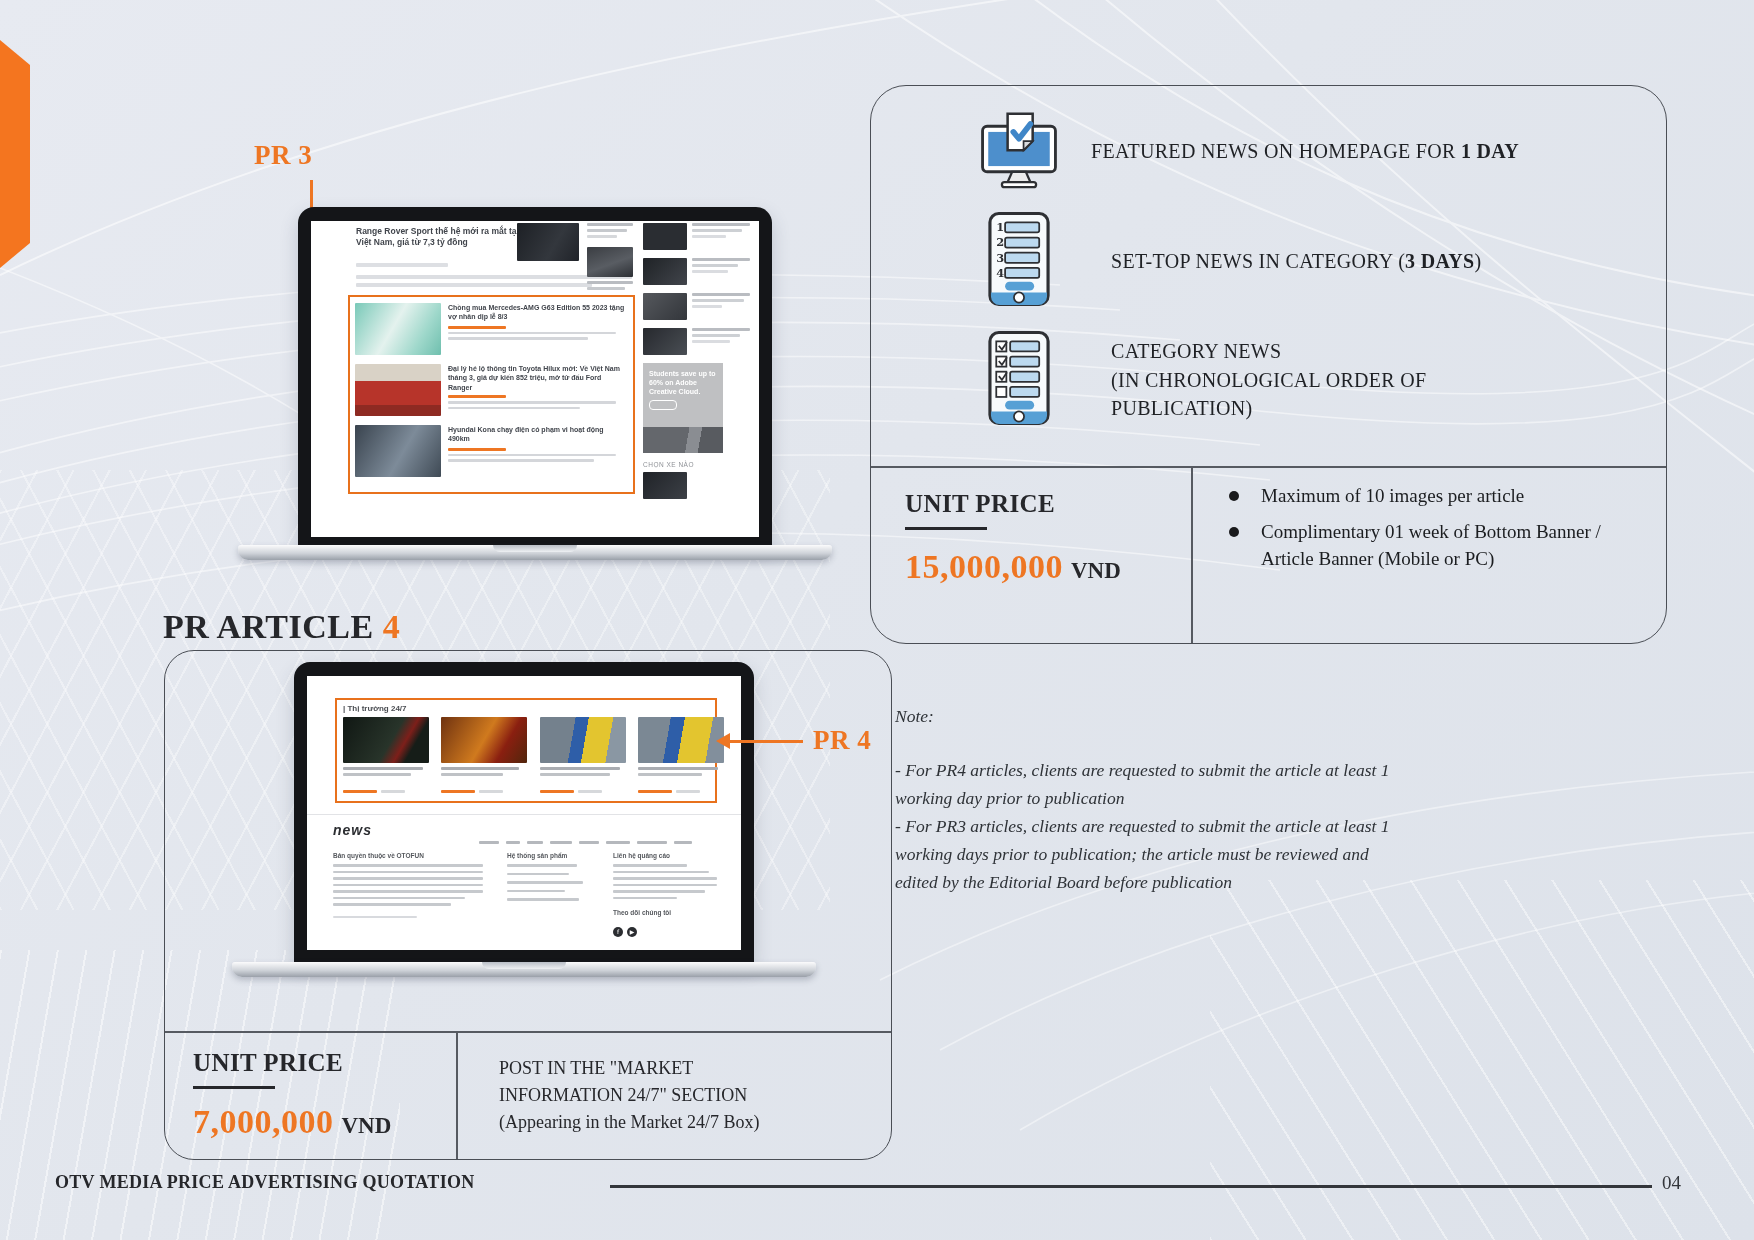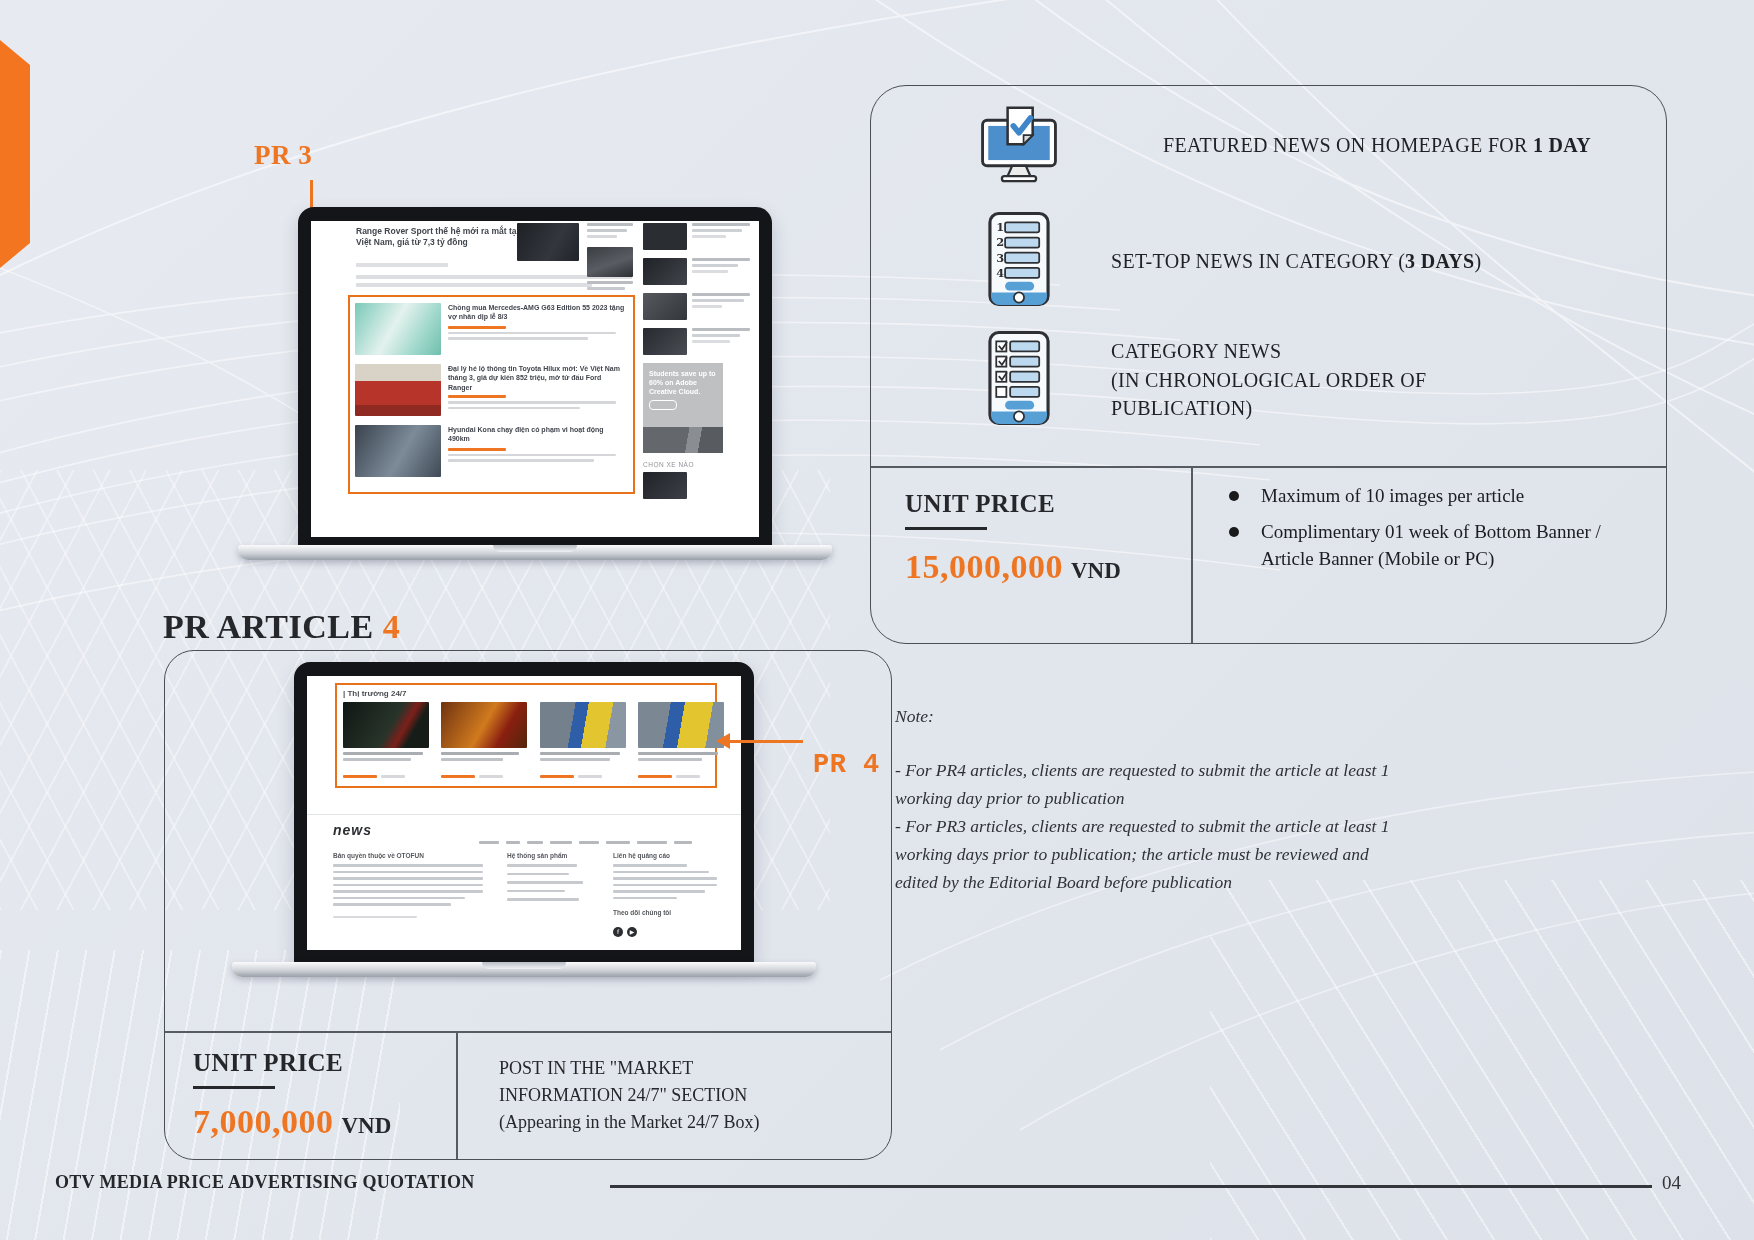--- a/index.html
+++ b/index.html
@@ -188,21 +188,21 @@
         <div style="position:absolute;left:0;bottom:0;width:80px;height:26px;background:linear-gradient(100deg,#64676c 0 55%,#8a8d92 55% 70%,#585b60 70%);"></div>
       </div>
       <div style="font-size:6.5px;color:#8f9297;letter-spacing:.5px;margin:8px 0 4px;">CHỌN XE NÀO</div>
       <div class="thumb" style="width:44px;height:27px;background:linear-gradient(135deg,#202328,#3c4046);"></div>
     </div>
   </div>
   <div class="abs lt-base" style="left:238px;top:545px;width:594px;height:15px;"></div>
 
   <div class="abs panel" style="left:870px;top:85px;width:795px;height:557px;">
 
-    <div class="abs" style="left:100px;top:16px;display:flex;align-items:center;gap:44px;width:620px;height:86px;justify-content:space-between;">
+    <div class="abs" style="left:100px;top:22px;display:flex;align-items:center;gap:24px;width:620px;height:86px;">
       <span style="flex:0 0 96px;text-align:center;">
         <svg width="82" height="82" viewBox="0 0 72 72">
           <rect x="4" y="16" width="64" height="40" rx="4" fill="#ffffff" stroke="#2e3034" stroke-width="2.5"></rect>
           <rect x="9" y="21" width="54" height="30" fill="#4d8fcc"></rect>
           <path d="M30 56 h12 l4 9 h-20 z" fill="#ececec" stroke="#2e3034" stroke-width="2"></path>
           <rect x="21" y="65" width="30" height="4.5" rx="2.2" fill="#ffffff" stroke="#2e3034" stroke-width="2"></rect>
           <path d="M26 5 h22 v24 l-8 8 h-14 z" fill="#ffffff" stroke="#2e3034" stroke-width="2.2"></path>
           <path d="M48 29 l-8 8 v-8 z" fill="#d9dbde" stroke="#2e3034" stroke-width="1.5"></path>
           <path d="M31 21 l5 6 l10 -13" stroke="#3f86c8" stroke-width="5" fill="none" stroke-linecap="round" stroke-linejoin="round"></path>
         </svg>
@@ -290,21 +290,21 @@
       </div>
     </div>
     <div class="abs desc preline" style="left:334px;top:404px;width:360px;">POST IN THE "MARKET
 INFORMATION 24/7" SECTION
 (Appearing in the Market 24/7 Box)</div>
   </div>
 
   <div class="abs lt-bezel" style="left:294px;top:662px;width:460px;height:300px;"></div>
   <div class="lt-screen" style="left:307px;top:676px;width:434px;height:274px;">
 
-    <div class="obox" style="position:absolute;left:28px;top:7px;width:382px;height:105px;padding:4px 6px;box-sizing:border-box;">
+    <div class="obox" style="position:absolute;left:28px;top:22px;width:382px;height:105px;padding:4px 6px;box-sizing:border-box;">
       <div class="sc2h">| Thị trường 24/7</div>
       <div style="margin-top:4px;white-space:nowrap;">
         <div class="card">
           <div class="thumb" style="width:86px;height:46px;background:linear-gradient(120deg,#101713,#28342a 55%,#7d1f1a 68%,#161d18 78%);"></div>
           <div class="bar" style="width:80px;height:3px;background:#a9acb1;margin-top:4px;"></div>
           <div class="bar" style="width:68px;height:3px;background:#bfc2c6;margin-top:3px;"></div>
           <div style="margin-top:3px;"><span class="bar" style="display:inline-block;width:34px;height:3px;background:#EE7623;"></span><span class="bar" style="display:inline-block;width:24px;height:3px;background:#d6d8db;margin-left:4px;"></span></div>
         </div>
         <div class="card">
           <div class="thumb" style="width:86px;height:46px;background:linear-gradient(120deg,#6f3210,#d07a1e 50%,#8a1f10 72%,#51260c);"></div>
@@ -360,21 +360,21 @@
       <div class="bar" style="width:92px;height:2.5px;background:#c6c9cd;margin-bottom:4px;"></div>
       <div class="bar" style="width:64px;height:2.5px;background:#c6c9cd;margin-bottom:10px;"></div>
       <div class="fcol-h" style="margin-bottom:4px;">Theo dõi chúng tôi</div>
       <span class="soc">f</span><span class="soc">▶</span>
     </div>
   </div>
   <div class="abs lt-base" style="left:232px;top:962px;width:584px;height:15px;"></div>
 
   <div class="abs arr-l" style="left:716px;top:733px;"></div>
   <div class="abs cline" style="left:729px;top:739.5px;width:74px;height:3px;"></div>
-  <div class="abs callout" style="left:813px;top:750px;font-family:Liberation Mono, monospace;">PR 4</div>
+  <div class="abs callout" style="left:813px;top:725px;">PR 4</div>
 
   <div class="abs note" style="left:895px;top:702px;width:518px;">
     <div class="nh">Note:</div>
     <div>- For PR4 articles, clients are requested to submit the article at least 1 working day prior to publication</div>
     <div>- For PR3 articles, clients are requested to submit the article at least 1 working days prior to publication; the article must be reviewed and edited by the Editorial Board before publication</div>
   </div>
 
   <div class="abs pfoot" style="left:55px;top:1172px;">OTV MEDIA PRICE ADVERTISING QUOTATION</div>
   <div class="abs frule" style="left:610px;top:1185px;width:1042px;"></div>
   <div class="abs pnum" style="left:1662px;top:1172px;">04</div>

